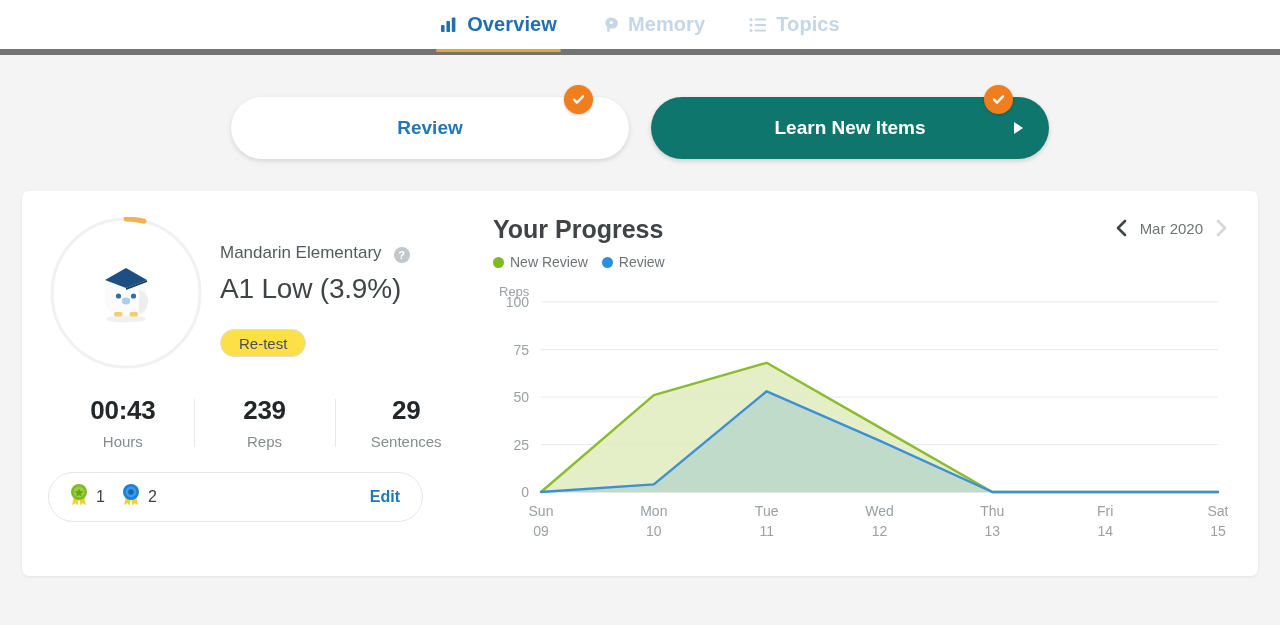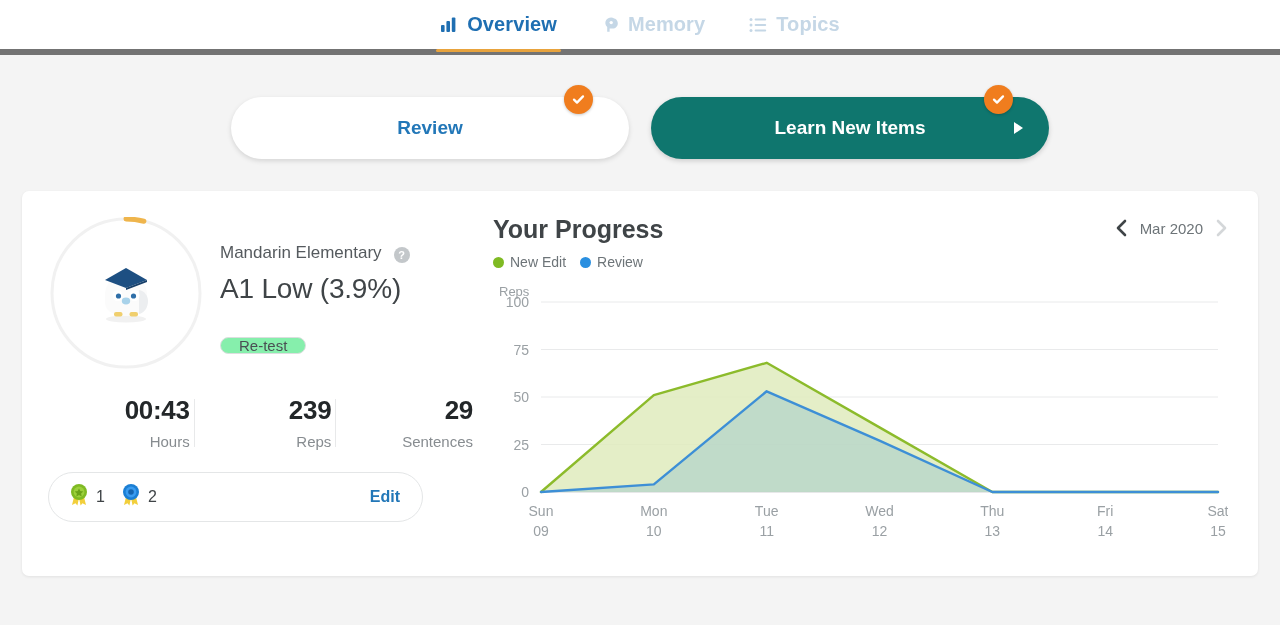--- a/index.html
+++ b/index.html
@@ -152,42 +152,42 @@
     flex-shrink: 0;
   }
   .level-text {
     font-size: 28px;
     color: #3f4447;
     font-weight: 400;
     margin-top: 10px;
     letter-spacing: -.2px;
   }
   .retest-btn {
-    margin-top: 32px;
+    margin-top: 24px;
     display: inline-flex;
     align-items: center;
     justify-content: center;
-    height: 17px;
+    height: 28px;
     padding: 0 18px;
     border: 1px solid #dcdedf;
     border-radius: 18px;
-    background: #86efac;
+    background: #fde047;
     color: #4a4f53;
     font-size: 15px;
     cursor: pointer;
     font-family: "Liberation Sans", sans-serif;
   }
   .stats-row {
     display: flex;
     margin-top: 26px;
     padding-left: 6px;
   }
   .stat {
     flex: 1;
-    text-align: right;
+    text-align: center;
     position: relative;
     padding: 0 4px;
   }
   .stat + .stat::before {
     content: "";
     position: absolute;
     left: 0; top: 4px;
     width: 1px; height: 48px;
     background: #e8e9ea;
   }
@@ -420,21 +420,21 @@
   </div>
 
   <div class="right-panel">
 
     <div class="chart-head">
       <div>
         <div class="chart-title">Your Progress</div>
         <div class="legend">
           <div class="legend-item">
             <span class="legend-dot" style="background:#7fba23"></span>
-            <span class="legend-label">New Edit</span>
+            <span class="legend-label">New Review</span>
           </div>
           <div class="legend-item">
             <span class="legend-dot" style="background:#2a8fe0"></span>
             <span class="legend-label">Review</span>
           </div>
         </div>
       </div>
 
       <div class="month-nav">
         <span class="chev">

